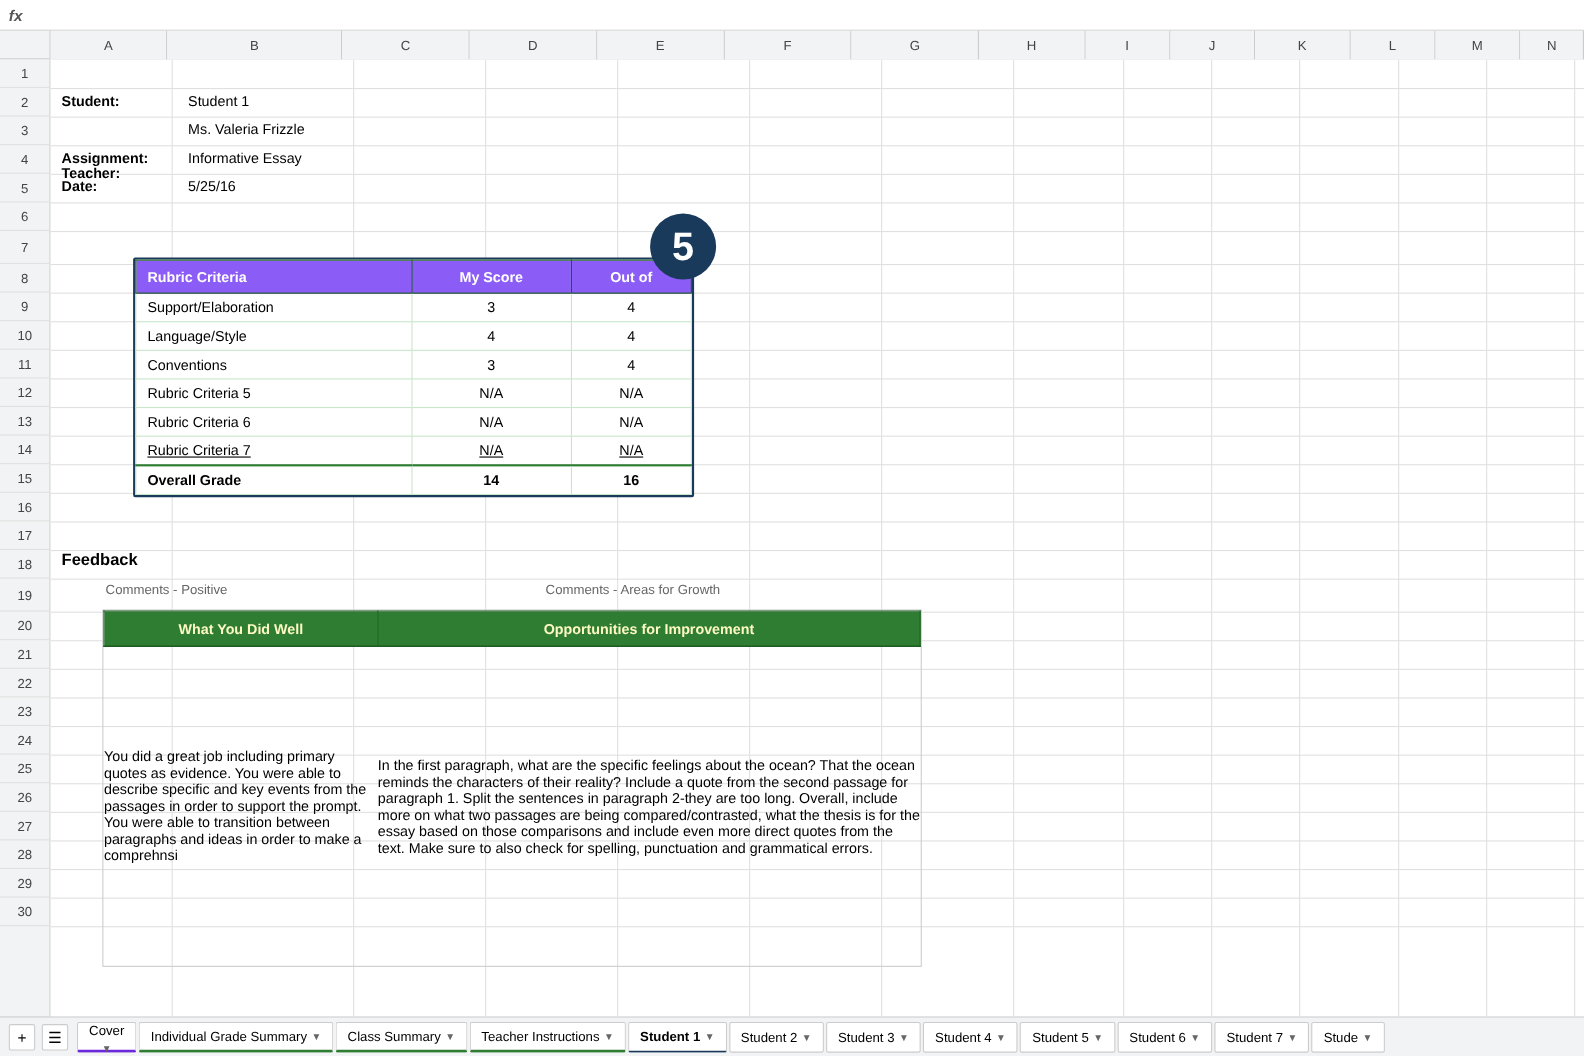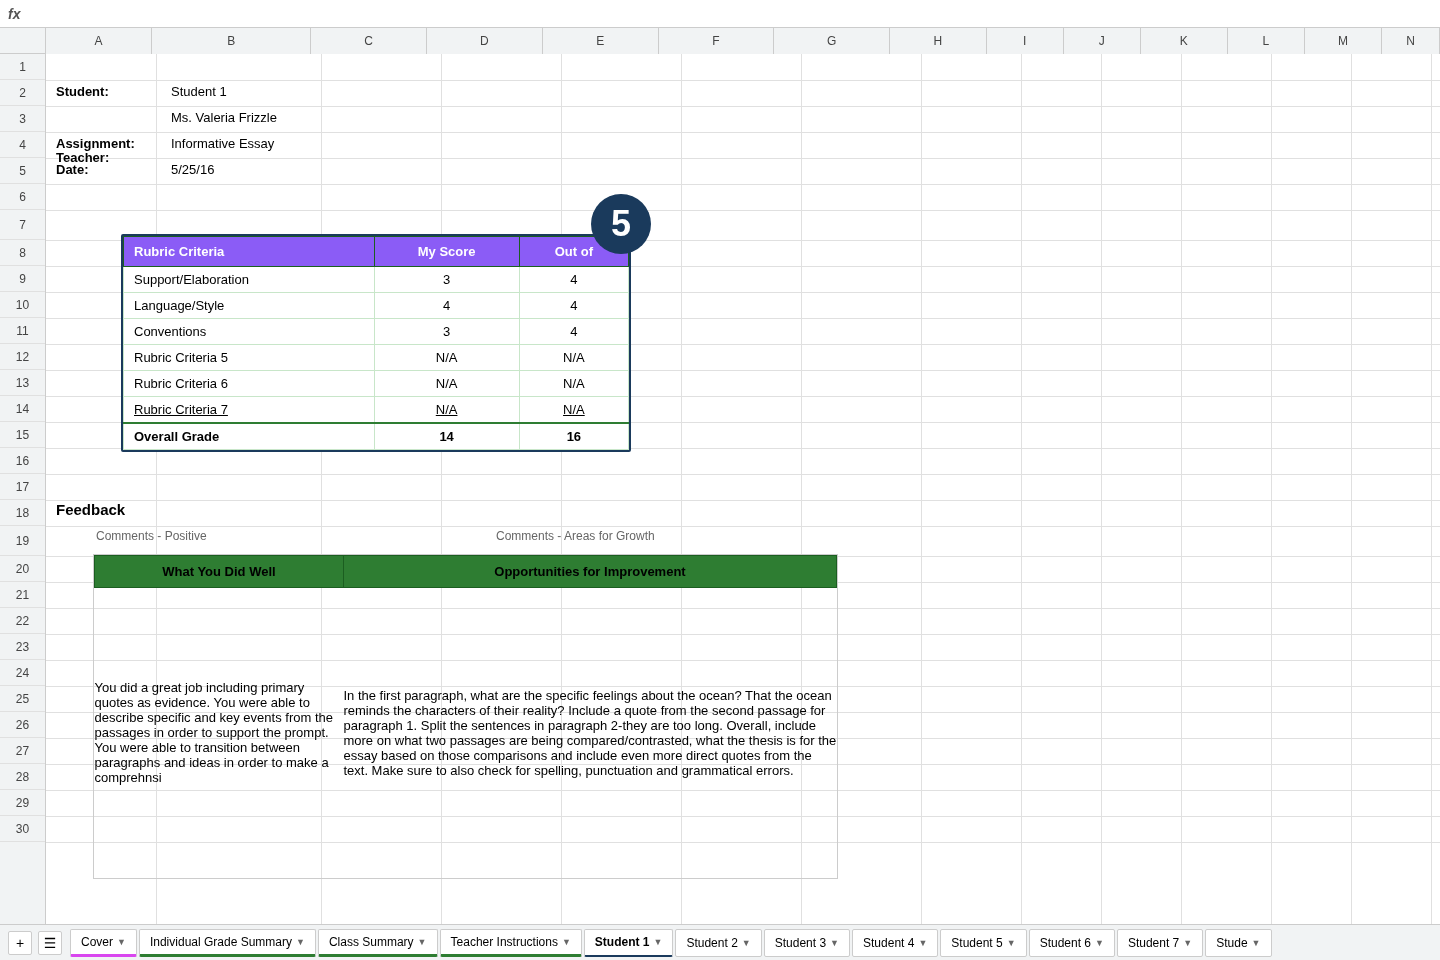--- a/index.html
+++ b/index.html
@@ -170,21 +170,21 @@
       left: 47px;
       width: 745px;
       border: 1px solid #ccc;
     }
     .feedback-table {
       width: 100%;
       border-collapse: collapse;
     }
     .feedback-header-row th {
       background: #2e7d32;
-      color: #000000;
+      color: #fef9c3;
       font-weight: bold;
       font-size: 13px;
       padding: 8px 12px;
       text-align: center;
       border: 1px solid #1b5e20;
     }
 
     
     .tabs-bar {
       height: 36px;
@@ -211,21 +211,22 @@
     }
     .tab-btn.active {
       background: #fff;
       border-bottom: 2px solid #1a73e8;
       font-weight: bold;
     }
     .tab-btn.green-tab {
       border-bottom: 3px solid #2e7d32;
     }
     .tab-btn.yellow-tab {
-      border-bottom: 3px solid #d946ef;
+      border-bottom: 3px solid #6d28d9;
+      flex-direction: column;
     }
     .tab-btn .dropdown-arrow {
       font-size: 9px;
       color: #666;
     }
     .tabs-left-icons {
       display: flex;
       align-items: center;
       gap: 6px;
       margin-right: 6px;

